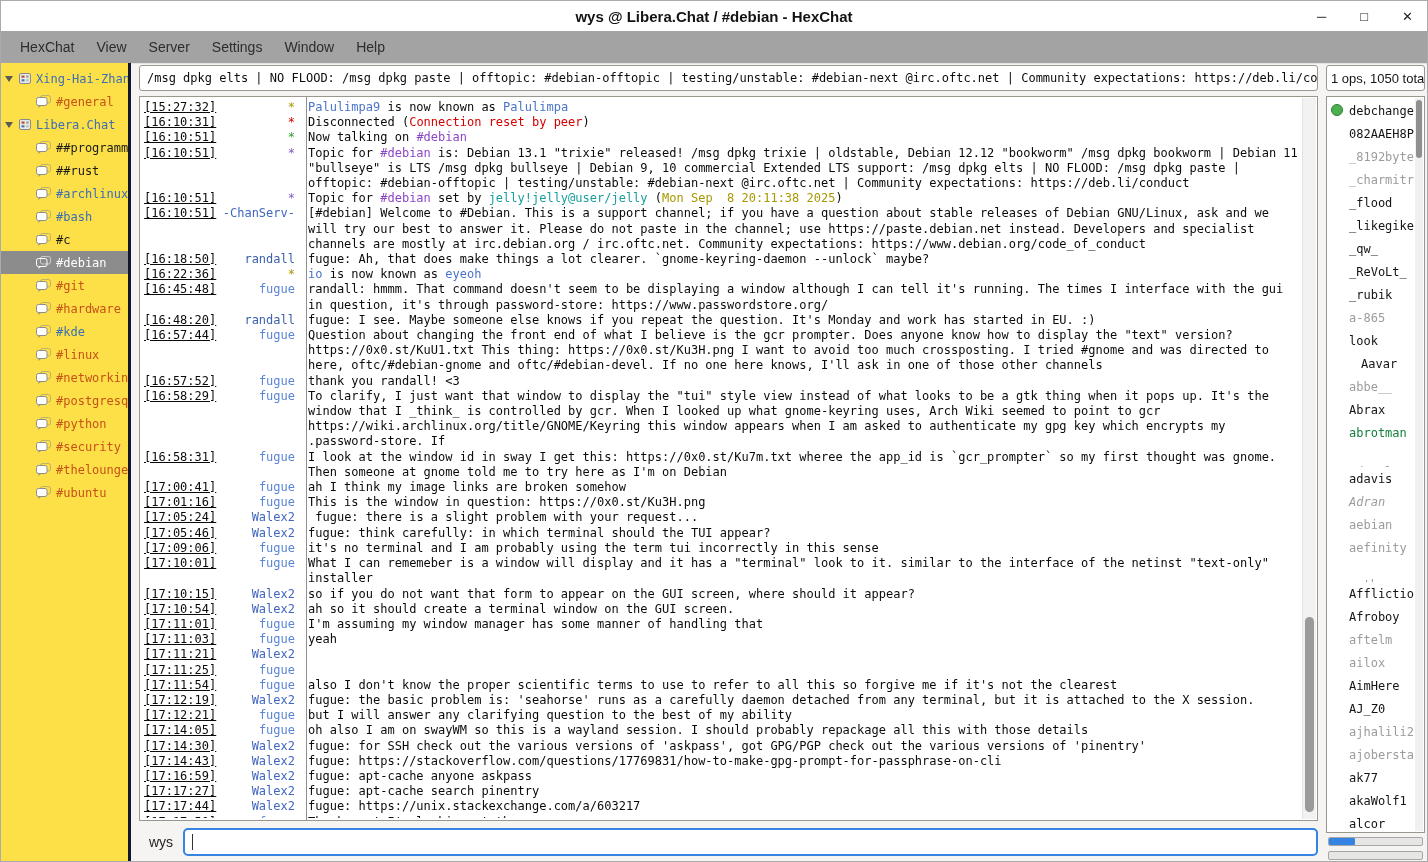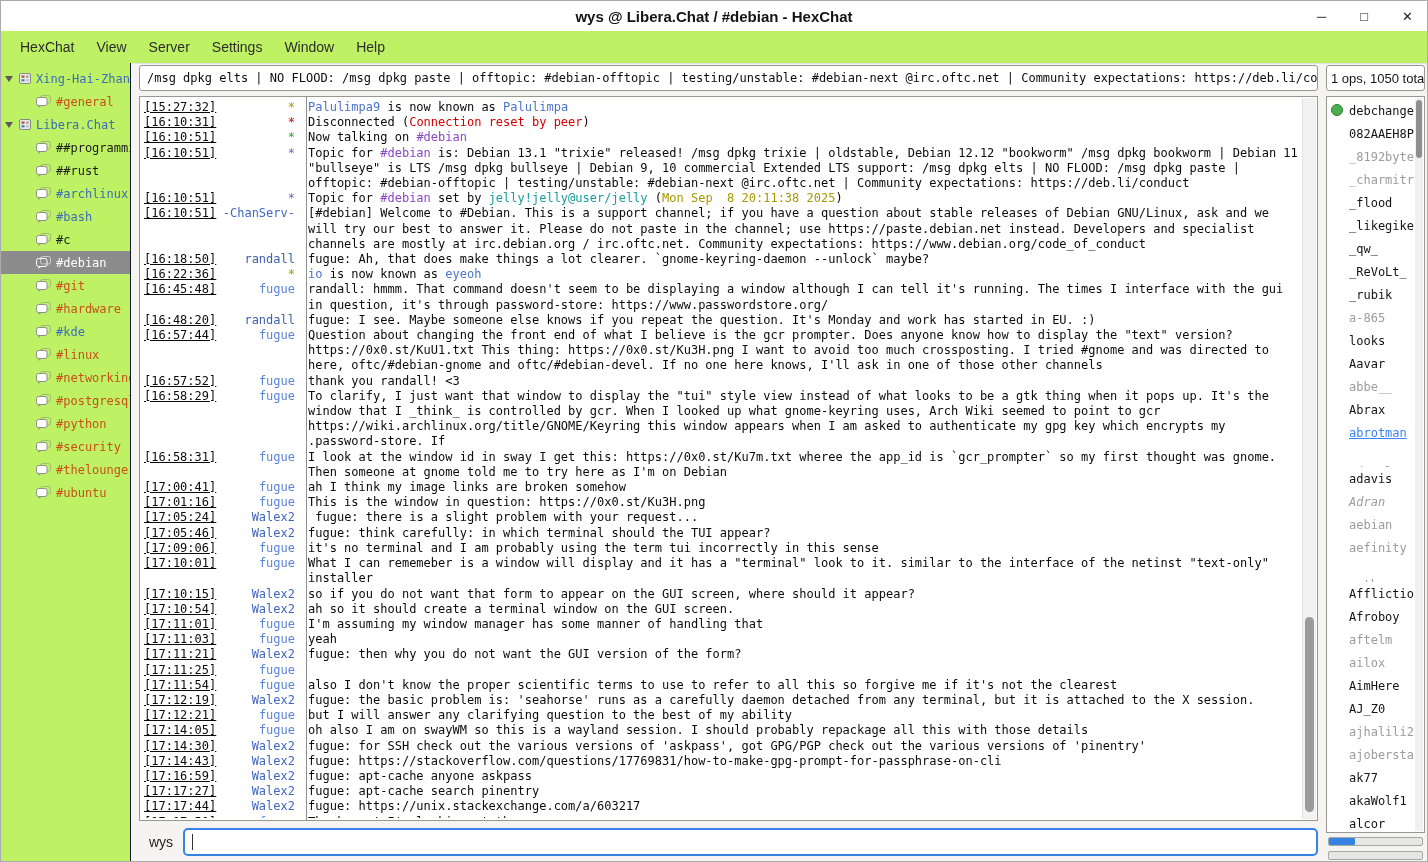--- a/index.html
+++ b/index.html
@@ -6,25 +6,25 @@
   body{width:1428px;height:862px;overflow:hidden;font-family:"Liberation Sans",sans-serif;}
   .window{position:relative;width:1426px;height:860px;background:#f5f4f2;border:1px solid #ababab;overflow:hidden;}
 
   
   .titlebar{position:absolute;top:0;left:0;right:0;height:30px;background:#ffffff;border-bottom:1px solid #ececec;display:flex;align-items:center;justify-content:center;}
   .title{font-weight:bold;font-size:15px;color:#131313;}
   .win-controls{position:absolute;right:14px;top:0;height:30px;display:flex;gap:34px;align-items:center;color:#222;font-size:13px;}
   .win-controls span{cursor:default;}
 
   
-  .menubar{position:absolute;top:30px;left:0;right:0;height:32px;background:#bef264;border-bottom:1px solid #e2e2e0;display:flex;align-items:center;padding-left:8px;}
+  .menubar{position:absolute;top:30px;left:0;right:0;height:32px;background:#a3a3a3;border-bottom:1px solid #e2e2e0;display:flex;align-items:center;padding-left:8px;}
   .menu-item{padding:0 11px;font-size:14px;color:#2d2d2d;line-height:32px;}
 
   
-  .sidebar{position:absolute;top:62px;left:0;width:130px;bottom:0;background:#bef264;border-right:1px solid #0f172a;overflow:hidden;font-family:"DejaVu Sans Mono",monospace;font-size:12px;padding-top:4px;box-sizing:border-box;}
+  .sidebar{position:absolute;top:62px;left:0;width:130px;bottom:0;background:#fde047;border-right:3px solid #0f172a;overflow:hidden;font-family:"DejaVu Sans Mono",monospace;font-size:12px;padding-top:4px;box-sizing:border-box;}
   .tree-row{height:23px;display:flex;align-items:center;white-space:nowrap;overflow:hidden;}
   .tree-row.server{padding-left:4px;}
   .tree-row.channel{padding-left:34px;}
   .tree-row.selected{background:#8c8c8c;}
   .tree-row.selected .tree-label{color:#ffffff;}
   .expander{width:0;height:0;border-left:4px solid transparent;border-right:4px solid transparent;border-top:6px solid #5a5a5a;margin-right:5px;flex:none;}
   .tree-icon{flex:none;margin-right:4px;display:flex;align-items:center;}
   .tree-label{overflow:hidden;text-overflow:clip;white-space:nowrap;}
 
   
@@ -406,21 +406,20 @@
           <div class="msg"><span>I'm assuming my window manager has some manner of handling that</span></div>
         </div>
         <div class="msg-row">
           <span class="ts">[17:11:03]</span>
           <span class="who" style="color: rgb(91, 132, 214);">fugue</span>
           <div class="msg"><span>yeah</span></div>
         </div>
         <div class="msg-row">
           <span class="ts">[17:11:21]</span>
           <span class="who" style="color: rgb(64, 102, 192);">Walex2</span>
-          <div class="msg"><span>fugue: then why you do not want the GUI version of the form?</span></div>
         </div>
         <div class="msg-row">
           <span class="ts">[17:11:25]</span>
           <span class="who" style="color: rgb(91, 132, 214);">fugue</span>
         </div>
         <div class="msg-row">
           <span class="ts">[17:11:54]</span>
           <span class="who" style="color: rgb(91, 132, 214);">fugue</span>
           <div class="msg"><span>also I don't know the proper scientific terms to use to refer to all this so forgive me if it's not the clearest</span></div>
         </div>
@@ -502,33 +501,33 @@
         <div class="user-row">
           <span style="color: rgb(20, 20, 20);">_ReVoLt_</span>
         </div>
         <div class="user-row">
           <span style="color: rgb(20, 20, 20);">_rubik</span>
         </div>
         <div class="user-row">
           <span style="color: rgb(156, 156, 156);">a-865</span>
         </div>
         <div class="user-row">
-          <span style="color: rgb(20, 20, 20);">looks</span>
-        </div>
-        <div class="user-row">
-          <span style="color: rgb(20, 20, 20);">Aavar</span>
+          <span style="color: rgb(20, 20, 20);">look</span>
+        </div>
+        <div class="user-row">
+          <span style="color: rgb(20, 20, 20); margin-left: 12px;">Aavar</span>
         </div>
         <div class="user-row">
           <span style="color: rgb(156, 156, 156);">abbe__</span>
         </div>
         <div class="user-row">
           <span style="color: rgb(20, 20, 20);">Abrax</span>
         </div>
         <div class="user-row">
-          <span style="color: #3b82f6; text-decoration: underline;">abrotman</span>
+          <span style="color: #15803d;">abrotman</span>
         </div>
         <div class="user-row">
           <span style="color: rgb(156, 156, 156); margin-top: 32px;">adamalt</span>
         </div>
         <div class="user-row">
           <span style="color: rgb(20, 20, 20);">adavis</span>
         </div>
         <div class="user-row">
           <span style="color: rgb(156, 156, 156); font-style: italic;">Adran</span>
         </div>

